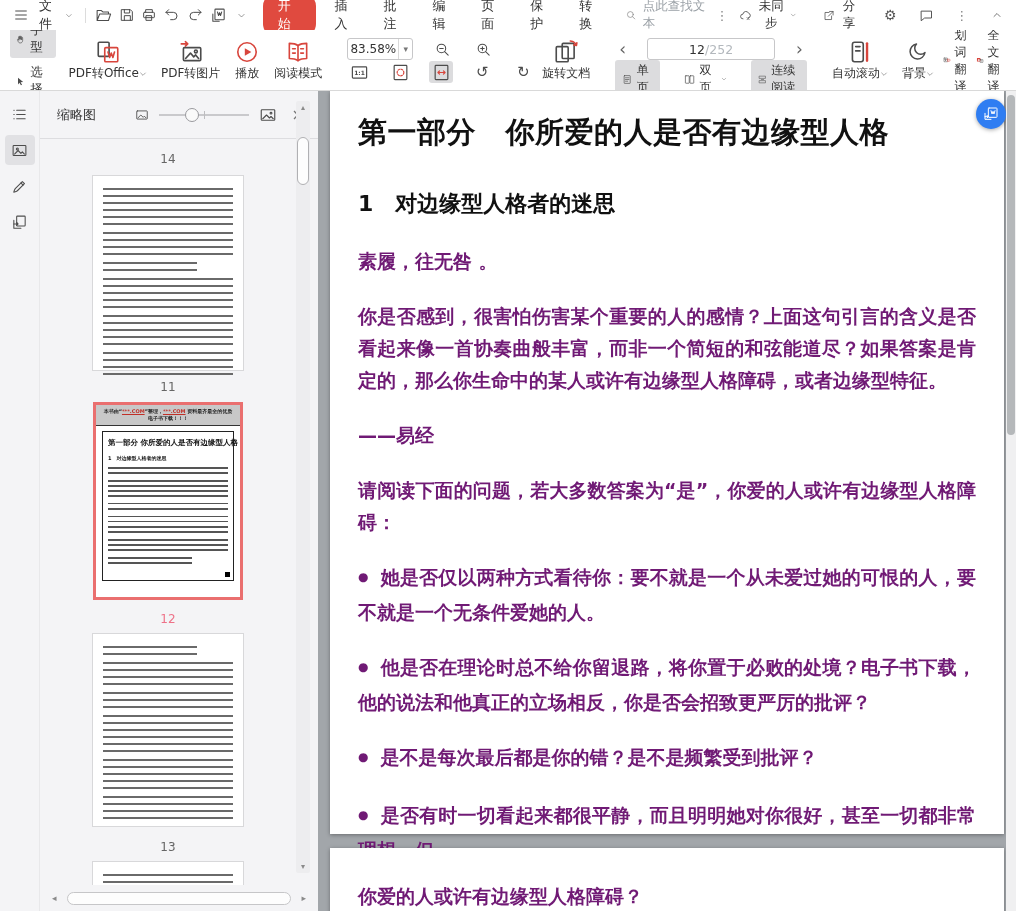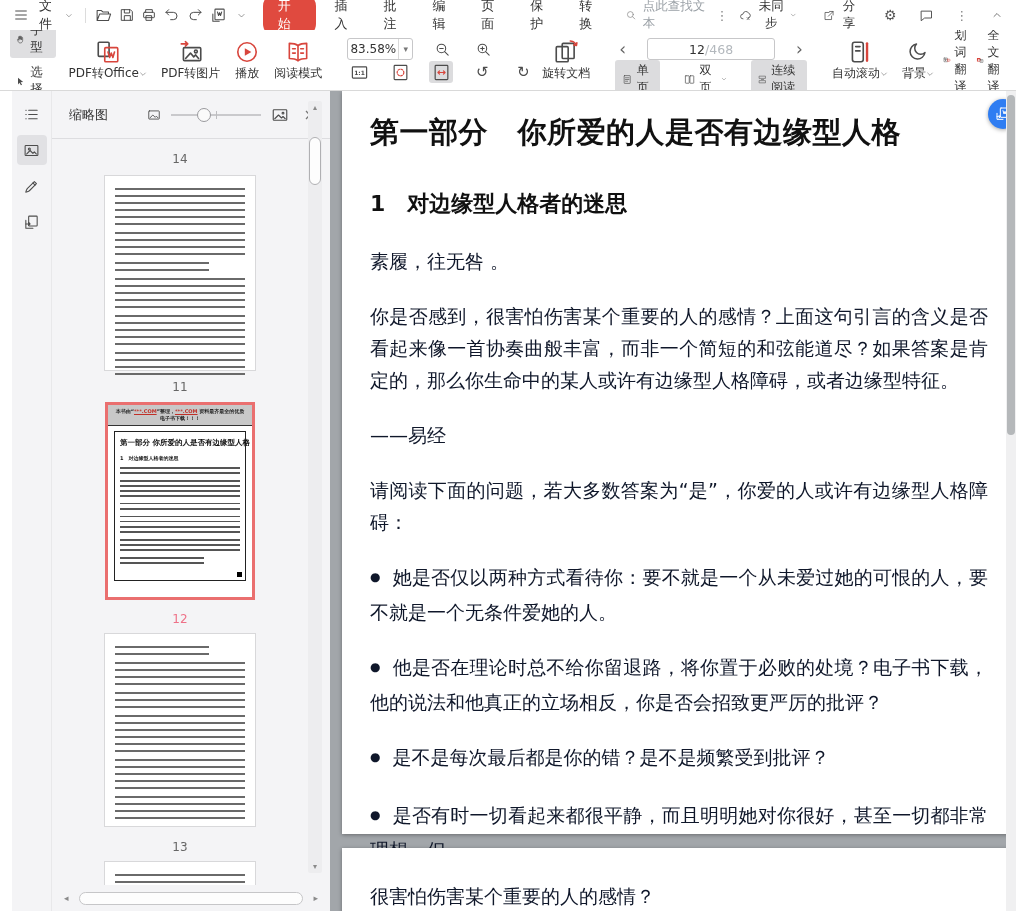--- a/index.html
+++ b/index.html
@@ -45,21 +45,21 @@
   .rglyph { font-size:15px; color:#4c4c4c; }
   .navchev { font-size:17px; color:#666; padding:0 4px; }
   .pagebox { width:128px; height:22px; border:1px solid #c7c7c9; border-radius:3px; display:flex; align-items:center; justify-content:center; font-size:12.5px; }
   .pagebox .muted { color:#b3b8bd; }
   .modebtn { display:flex; align-items:center; gap:4px; font-size:12px; padding:2px 7px; border-radius:3px; }
   .modebtn.active { background:#dcdcde; }
   .transcol { display:flex; justify-content:space-between; padding:5px 2px 4px; }
   .trow { display:flex; align-items:center; gap:4px; font-size:12px; }
 
   
-  .content { position:absolute; top:91px; left:0; width:1016px; height:820px; display:flex;padding-left:12px; }
+  .content { position:absolute; top:91px; left:0; width:1016px; height:820px; display:flex; }
   .iconstrip { width:40px; background:#f4f4f6; border-right:1px solid #e8e8ea; display:flex; flex-direction:column; align-items:center; padding-top:8px; gap:6px; }
   .stripbtn { width:30px; height:30px; display:flex; align-items:center; justify-content:center; border-radius:4px; }
   .stripbtn.active { background:#e1e1e4; }
 
   .sidebar { width:278px; background:#f4f4f6; position:relative; }
   .side-head { height:48px; display:flex; align-items:center; padding:0 14px 0 17px; border-bottom:1px solid #dddde0; }
   .side-title { font-size:13px; color:#333; }
   .head-tools { margin-left:auto; display:flex; align-items:center; gap:10px; }
   .slider { position:relative; width:90px; height:14px; }
   .slider .track { position:absolute; left:0; right:0; top:6px; height:2px; background:#c9c9cc; }
@@ -90,21 +90,21 @@
   .hscroll .arr { font-size:9px; color:#8a8a8a; padding:0 4px; }
   .htrack { flex:1; height:13px; border:1px solid #c6c6c8; background:#fdfdfd; border-radius:7px; margin:0 6px; }
 
   
   .main { flex:1; background:#a2a6aa; position:relative; overflow:hidden; }
   .page { position:absolute; left:12px; width:674px; background:#fff; box-shadow:0 1px 4px rgba(0,0,0,.35); }
   .page1 { top:0; height:743px; padding:20px 28px 0; }
   .page2 { top:757px; height:200px; padding:32px 28px 0; }
   .doc-h1 { font-size:29px; line-height:42px; font-weight:bold; color:#111; letter-spacing:.5px; white-space:nowrap; }
   .doc-h2 { font-size:22px; line-height:30px; font-weight:bold; color:#111; margin-top:36px; }
-  .doc-p { font-size:19px; line-height:32px; color:#0f172a; margin-top:23px; text-align:justify; }
+  .doc-p { font-size:19px; line-height:32px; color:#701a75; margin-top:23px; text-align:justify;font-weight:bold; }
   .doc-p.first { margin-top:26px; }
   .bmark { font-size:12px; margin-right:12px; position:relative; top:-3px; }
   .mainvscroll { position:absolute; right:0; top:0; bottom:0; width:10px; background:#f0f0f1; }
   .mainvthumb { position:absolute; left:1px; top:4px; width:8px; height:340px; background:#b5b8ba; border-radius:4px; }
   .floatbtn { position:absolute; left:658px; top:8px; width:30px; height:30px; border-radius:50%; background:#2f7df2; box-shadow:0 1px 4px rgba(0,0,0,.35); display:flex; align-items:center; justify-content:center; }
   .floatbtn svg { stroke:#fff; }
 </style>
 </head>
 <body>
 
@@ -337,21 +337,21 @@
       </span>
   </div>
 
   <div class="vsep"></div>
 
   <div class="pagegrid">
     <div class="prow" style="justify-content:center">
       <span class="navchev">‹</span>
       <div class="pagebox">
         <span>12</span>
-          <span class="muted">/468</span>
+          <span class="muted">/252</span>
       </div>
       <span class="navchev">›</span>
     </div>
     <div class="prow">
       <div class="modebtn active">
         <svg class="ic" width="15" height="15" viewBox="0 0 24 24">
             <rect x="5" y="3" width="14" height="18" rx="1"></rect>
             <path d="M8 8h8M8 12h8M8 16h5"></path>
           </svg>
         <span>单页</span>
@@ -565,21 +565,21 @@
       <p class="doc-p">你是否感到，很害怕伤害某个重要的人的感情？上面这句引言的含义是否看起来像一首协奏曲般丰富，而非一个简短的和弦能道尽？如果答案是肯定的，那么你生命中的某人或许有边缘型人格障碍，或者边缘型特征。</p>
       <p class="doc-p">——易经</p>
       <p class="doc-p">请阅读下面的问题，若大多数答案为“是”，你爱的人或许有边缘型人格障碍：</p>
       <p class="doc-p"><span class="bmark">●</span><span>她是否仅以两种方式看待你：要不就是一个从未爱过她的可恨的人，要不就是一个无条件爱她的人。</span></p>
       <p class="doc-p"><span class="bmark">●</span><span>他是否在理论时总不给你留退路，将你置于必败的处境？电子书下载，他的说法和他真正的立场相反，你是否会招致更严厉的批评？</span></p>
       <p class="doc-p"><span class="bmark">●</span><span>是不是每次最后都是你的错？是不是频繁受到批评？</span></p>
       <p class="doc-p"><span class="bmark">●</span><span>是否有时一切看起来都很平静，而且明明她对你很好，甚至一切都非常理想，但</span></p>
     </div>
 
     <div class="page page2">
-      <p class="doc-p" style="margin-top:0">很害怕伤害某个重要的人的感情？</p>
+      <p class="doc-p" style="margin-top:0">你爱的人或许有边缘型人格障碍？</p>
     </div>
 
     <div class="floatbtn">
       <svg class="ic" width="16" height="16" viewBox="0 0 24 24">
           <rect x="8" y="3" width="13" height="14" rx="1"></rect>
           <path d="M12 7l1.6 5 1.4-4 1.4 4L18 7"></path>
           <path d="M3 11v9h9"></path>
           <path d="M3 16h5m0 0-2-2m2 2-2 2"></path>
         </svg>
     </div>

